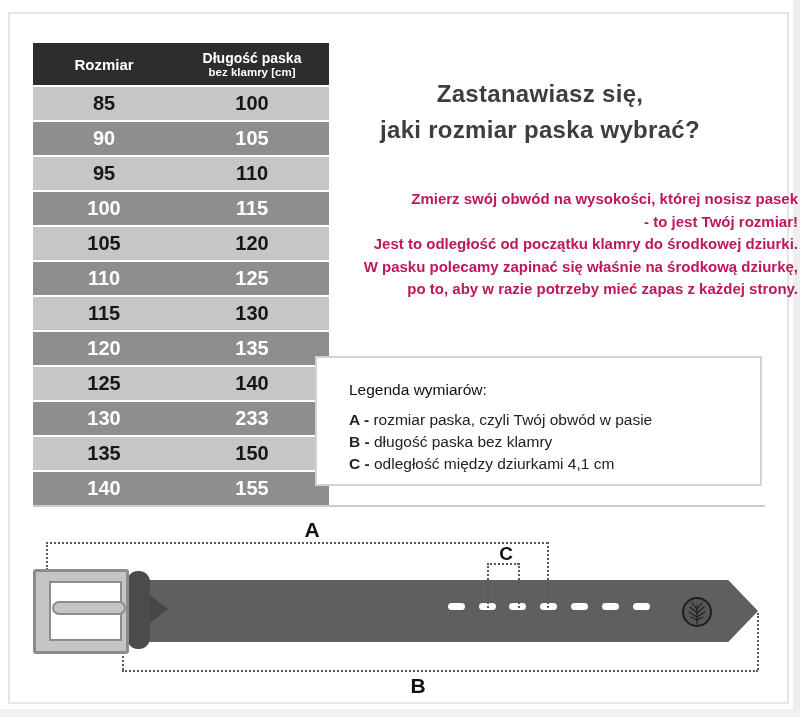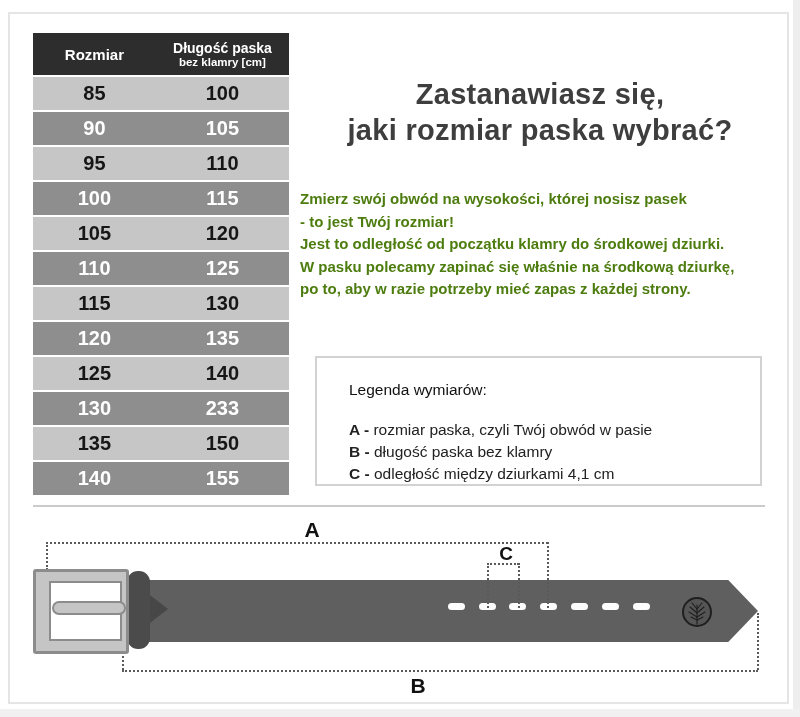--- a/index.html
+++ b/index.html
@@ -15,21 +15,21 @@
   
   .card {
     left: 8px; top: 12px; width: 781px; height: 692px;
     background: #fff;
     border: 2px solid #e5e5e5;
   }
   .edge-strip-right { right: 0; top: 0; width: 7px; height: 717px; background: #eeeeee; }
   .edge-strip-bottom { left: 0; top: 709px; width: 800px; height: 8px; background: #f1f1f1; }
 
   
-  .size-table { left: 33px; top: 33px; width: 256px; }
+  .size-table { left: 33px; top: 43px; width: 296px; }
   .t-header {
     display: flex; height: 42px; background: #2d2d2d; color: #ffffff;
     align-items: center; margin-bottom: 2px;
   }
   .t-header .h1 { width: 48%; text-align: center; font-weight: 700; font-size: 15px; }
   .t-header .h2 { width: 52%; text-align: center; font-weight: 700; }
   .t-header .h2 .l1 { font-size: 14px; display: block; }
   .t-header .h2 .l2 { font-size: 11.5px; display: block; }
   .t-row {
     display: flex; height: 33px; margin-bottom: 2px;
@@ -37,35 +37,35 @@
   }
   .t-row:nth-of-type(odd)  { background: #c6c6c6; color: #161616; }
   .t-row:nth-of-type(even) { background: #8e8e8e; color: #ffffff; }
   .t-cell { display: inline-block; text-align: center; }
   .t-cell.c1 { width: 48%; }
   .t-cell.c2 { width: 52%; }
 
   
   .main-heading {
     left: 300px; top: 76px; width: 480px;
-    text-align: center; font-weight: 700; font-size: 29px; line-height: 36px;
+    text-align: center; font-weight: 700; font-size: 24px; line-height: 36px;
     color: #3e3e3e; letter-spacing: 0.3px;
   }
   .intro {
-    left: 300px; top: 188px; width: 490px;
-    text-align: left; font-weight: 700; font-size: 15px; line-height: 22.5px;
-    color: #4d7c0f;
+    left: 308px; top: 188px; width: 490px;
+    text-align: right; font-weight: 700; font-size: 15px; line-height: 22.5px;
+    color: #be185d;
   }
   .legend-box {
     left: 315px; top: 356px; width: 447px; height: 130px;
     border: 2px solid #d2d2d2; background: #fff;
     padding: 23px 20px 0 32px;
   }
   .legend-title { font-weight: 400; font-size: 15.5px; color: #111; }
-  .legend-items { margin-top: 20px; }
+  .legend-items { margin-top: 10px; }
   .legend-item { font-size: 15.5px; line-height: 22px; color: #222; }
   .legend-item .key { font-weight: 700; }
 
   
   .divider { left: 33px; top: 505px; width: 732px; height: 2px; background: #cbcbcb; }
 
   
   .dim-label { font-weight: 700; color: #111; text-align: center; }
   .lbl-a { left: 300px; top: 518px; width: 24px; font-size: 21px; }
   .lbl-b { left: 406px; top: 674px; width: 24px; font-size: 21px; }

